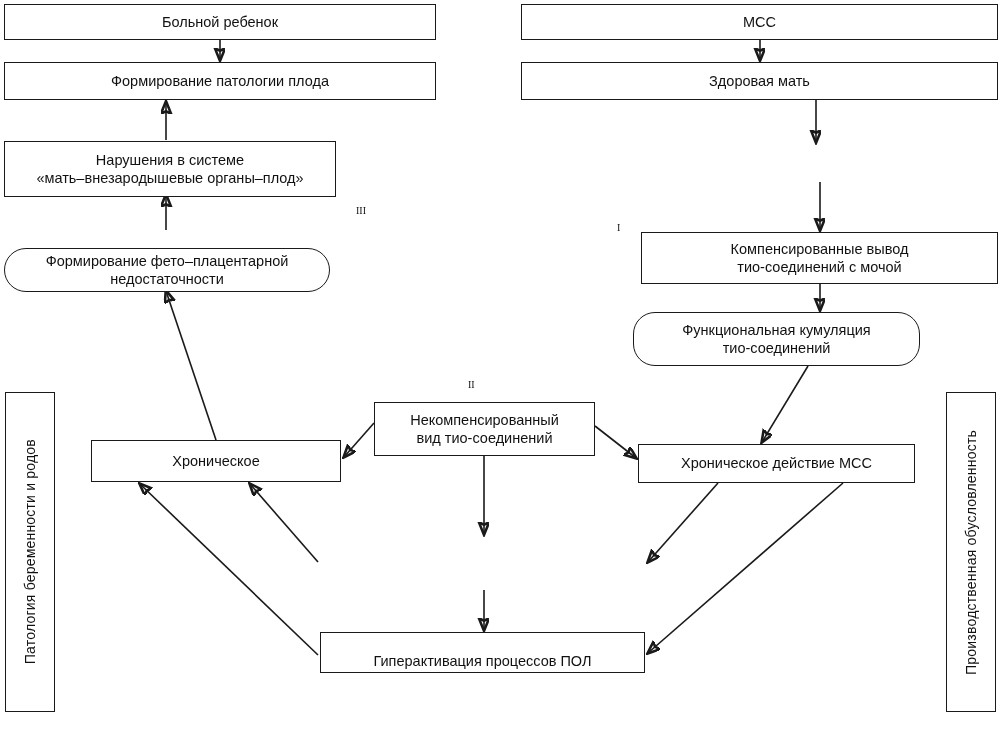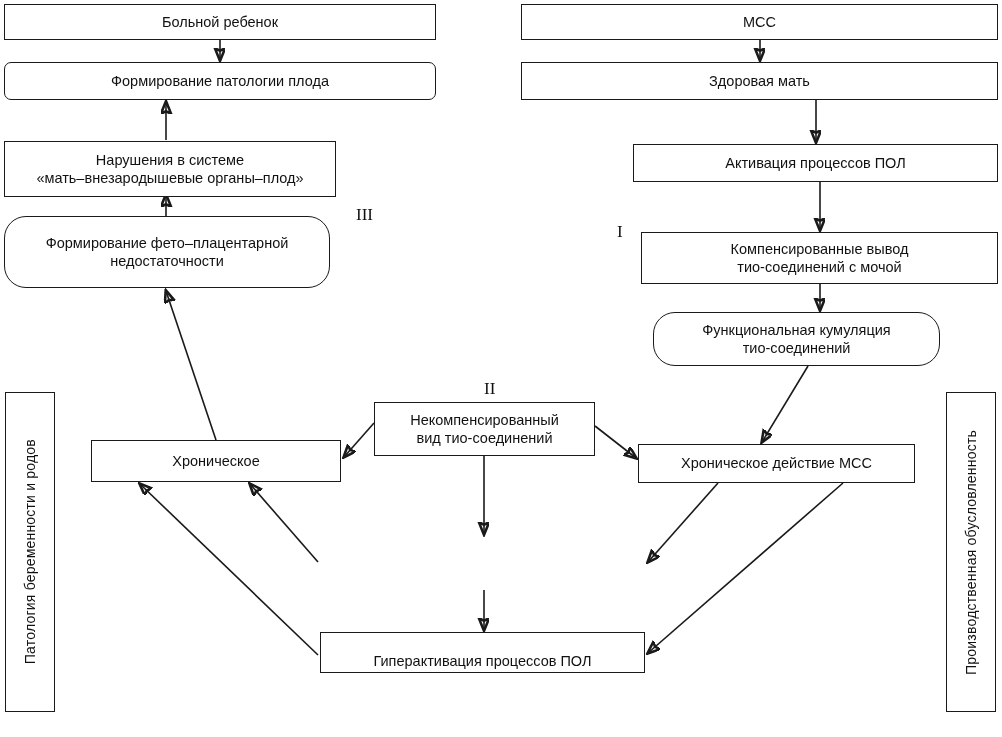--- a/index.html
+++ b/index.html
@@ -45,21 +45,21 @@
   }
   .vlabel .vtext {
     writing-mode: vertical-rl;
     transform: rotate(180deg);
     white-space: nowrap;
     letter-spacing: 0.2px;
   }
   .roman {
     position: absolute;
     color: #111111;
-    font-size: 17px;
+    font-size: 10px;
     font-family: "Liberation Serif", serif;
     z-index: 4;
   }
   svg#edges {
     position: absolute;
     left: 0; top: 0;
     width: 1002px;
     height: 737px;
     z-index: 1;
     pointer-events: none;
@@ -102,53 +102,50 @@
     <line x1="843" y1="483" x2="648" y2="653" marker-end="url(#ah)"></line>
 
     <line x1="318" y1="562" x2="250" y2="484" marker-end="url(#ah)"></line>
     <line x1="318" y1="655" x2="140" y2="484" marker-end="url(#ah)"></line>
   </svg>
 
   <div class="node" style="left:4px; top:4px; width:432px; height:36px;">
     <span>Больной ребенок</span>
   </div>
 
-  <div class="node" style="left:4px; top:62px; width:432px; height:38px;border-radius:7px;">
+  <div class="node" style="left:4px; top:62px; width:432px; height:38px;">
     <span>Формирование патологии плода</span>
   </div>
 
   <div class="node" style="left:4px; top:141px; width:332px; height:56px;">
     <span>Нарушения в системе<br>«мать–внезародышевые органы–плод»</span>
   </div>
 
-  <div class="node" style="left:4px; top:216px; width:326px; height:72px;border-radius:22px;">
+  <div class="node" style="left:4px; top:248px; width:326px; height:44px;border-radius:22px;">
     <span>Формирование фето–плацентарной<br>недостаточности</span>
   </div>
 
   <div class="node" style="left:91px; top:440px; width:250px; height:42px;">
     <span>Хроническое</span>
   </div>
 
   <div class="node" style="left:521px; top:62px; width:477px; height:38px;">
     <span>Здоровая мать</span>
   </div>
 
   <div class="node" style="left:521px; top:4px; width:477px; height:36px;">
     <span>МСС</span>
   </div>
 
-  <div class="node" style="left:633px; top:144px; width:365px; height:38px;">
-    <span>Активация процессов ПОЛ</span>
-  </div>
 
   <div class="node" style="left:641px; top:232px; width:357px; height:52px;">
     <span>Компенсированные вывод<br>тио-соединений с мочой</span>
   </div>
 
-  <div class="node" style="left:653px; top:312px; width:287px; height:54px;border-radius:22px;">
+  <div class="node" style="left:633px; top:312px; width:287px; height:54px;border-radius:22px;">
     <span>Функциональная кумуляция<br>тио-соединений</span>
   </div>
 
   <div class="node" style="left:638px; top:444px; width:277px; height:39px;">
     <span>Хроническое действие МСС</span>
   </div>
 
   <div class="node" style="left:374px; top:402px; width:221px; height:54px;">
     <span>Некомпенсированный<br>вид тио-соединений</span>
   </div>
@@ -161,15 +158,15 @@
   <div class="vlabel" style="left:5px; top:392px; width:50px; height:320px;">
     <span class="vtext">Патология беременности и родов</span>
   </div>
 
   <div class="vlabel" style="left:946px; top:392px; width:50px; height:320px;">
     <span class="vtext">Производственная обусловленность</span>
   </div>
 
   <div class="roman" style="left:356px; top:205px;">III</div>
   <div class="roman" style="left:617px; top:222px;">I</div>
-  <div class="roman" style="left:484px; top:379px;">II</div>
+  <div class="roman" style="left:468px; top:379px;">II</div>
 
 </div>
 
 </body></html>

